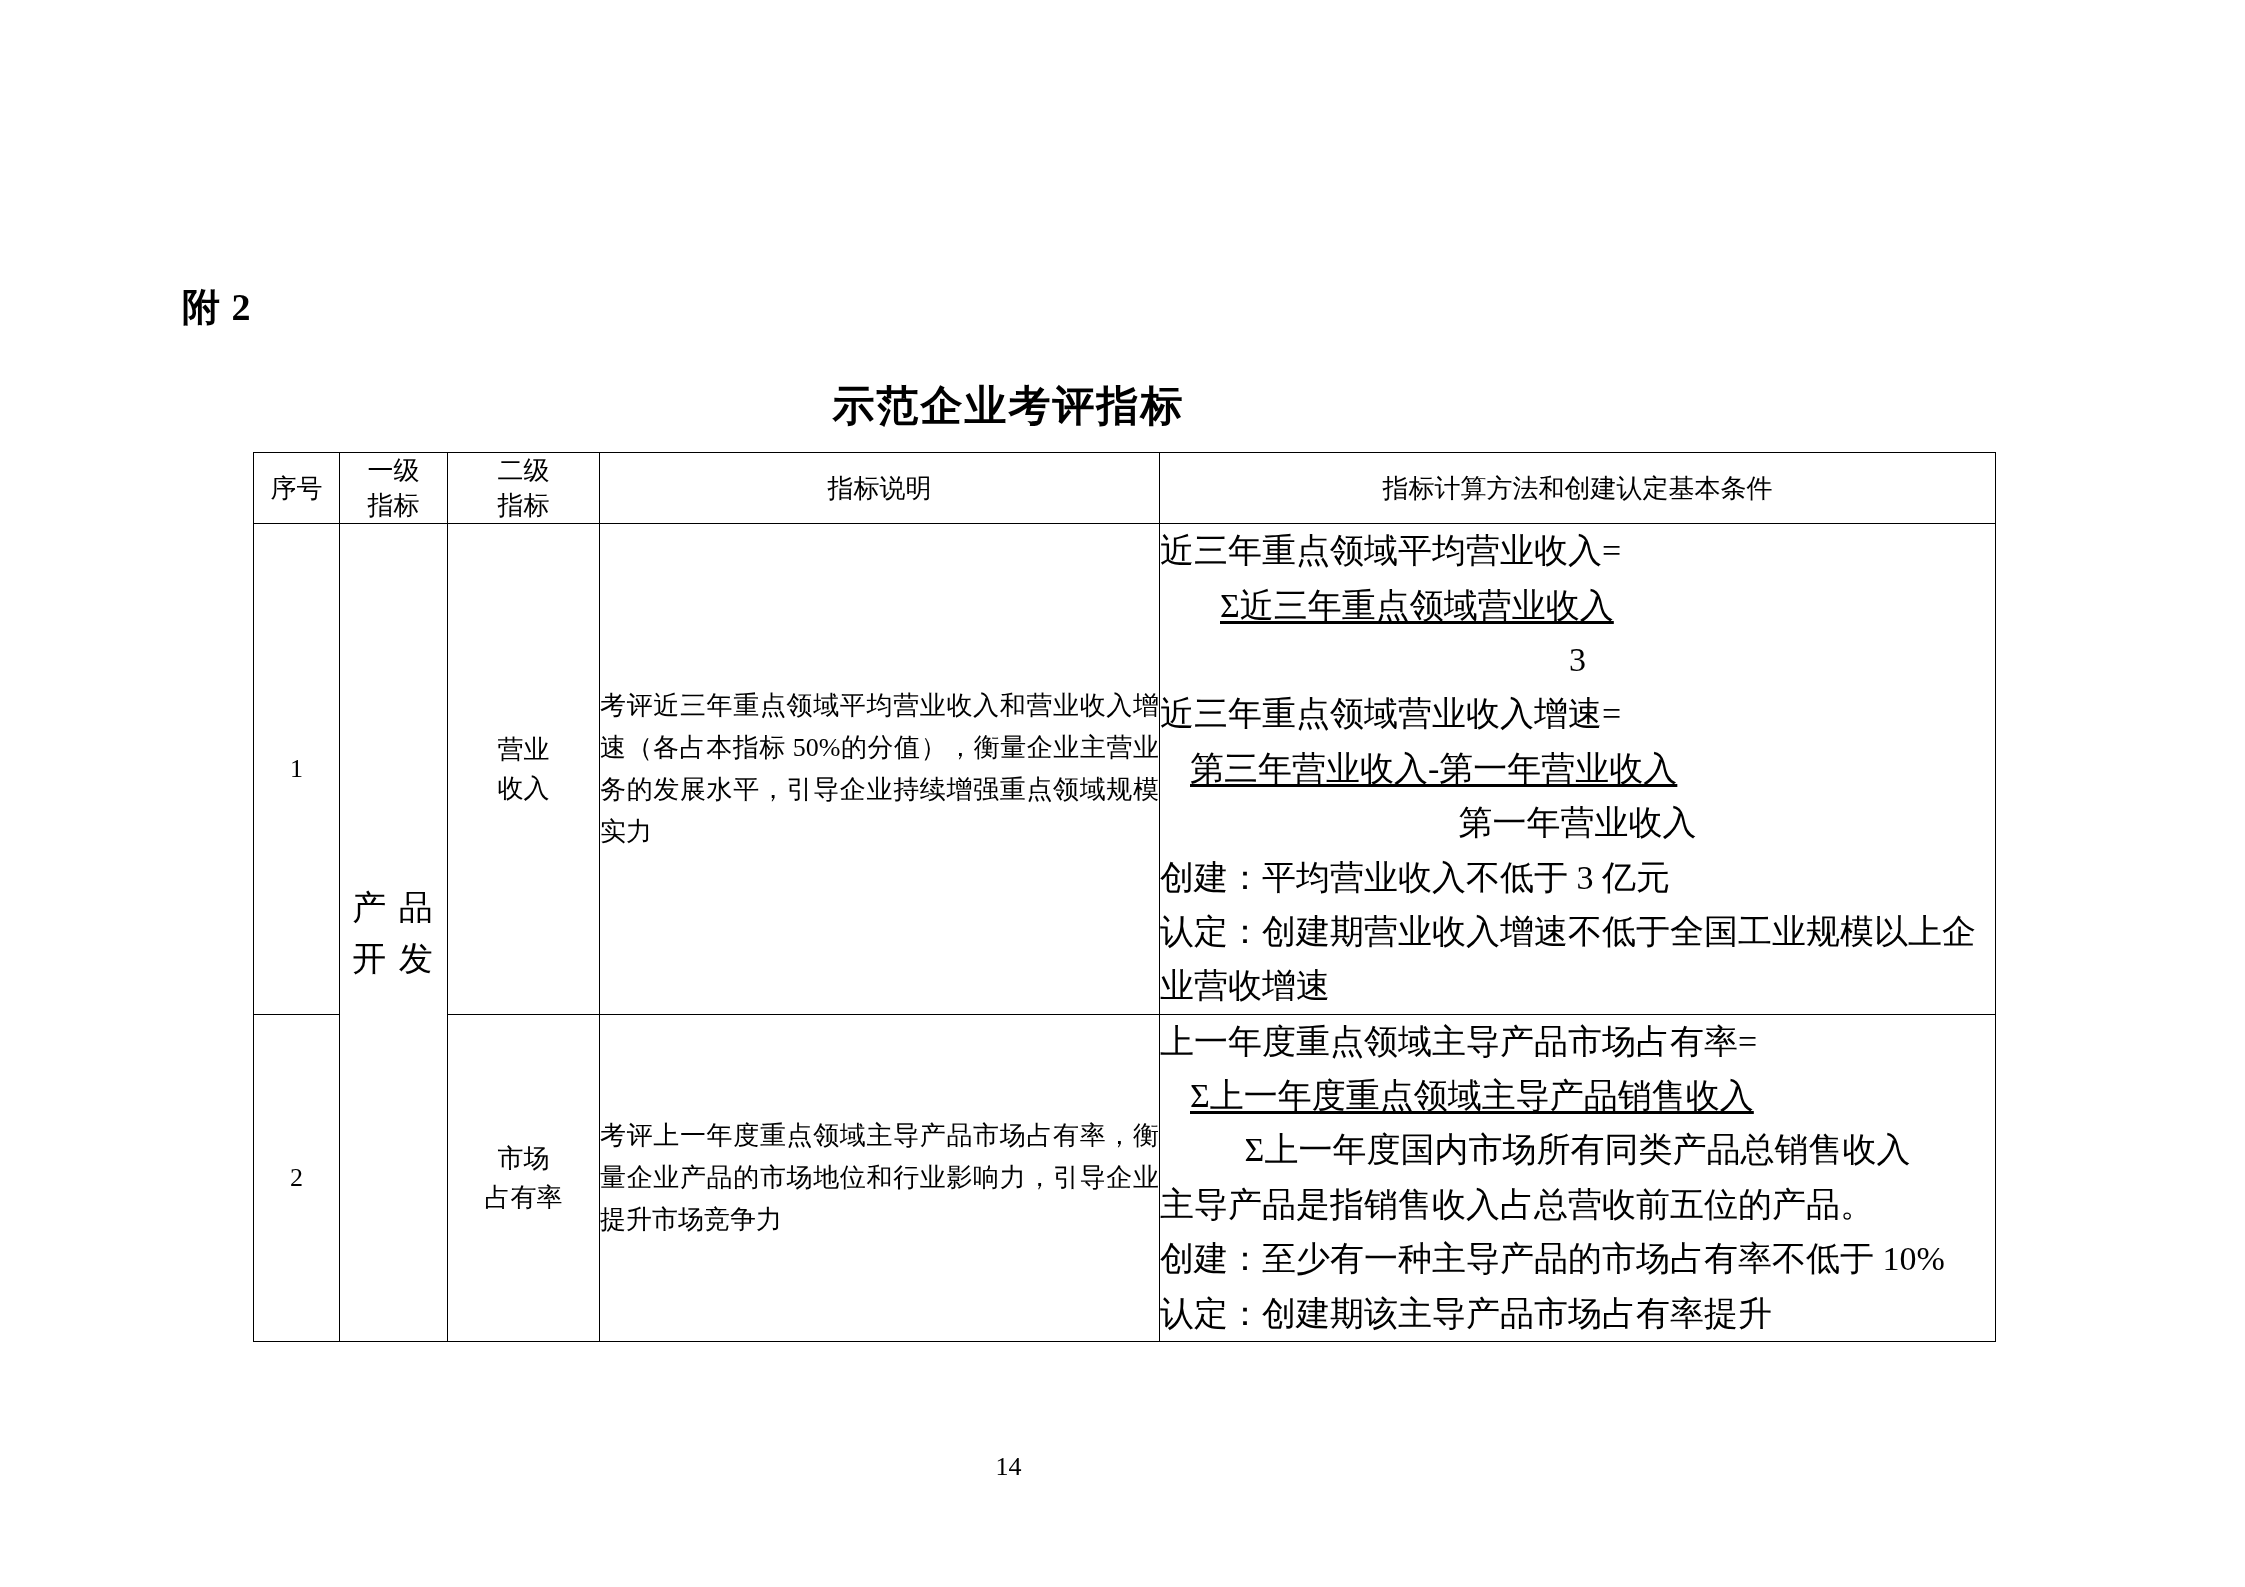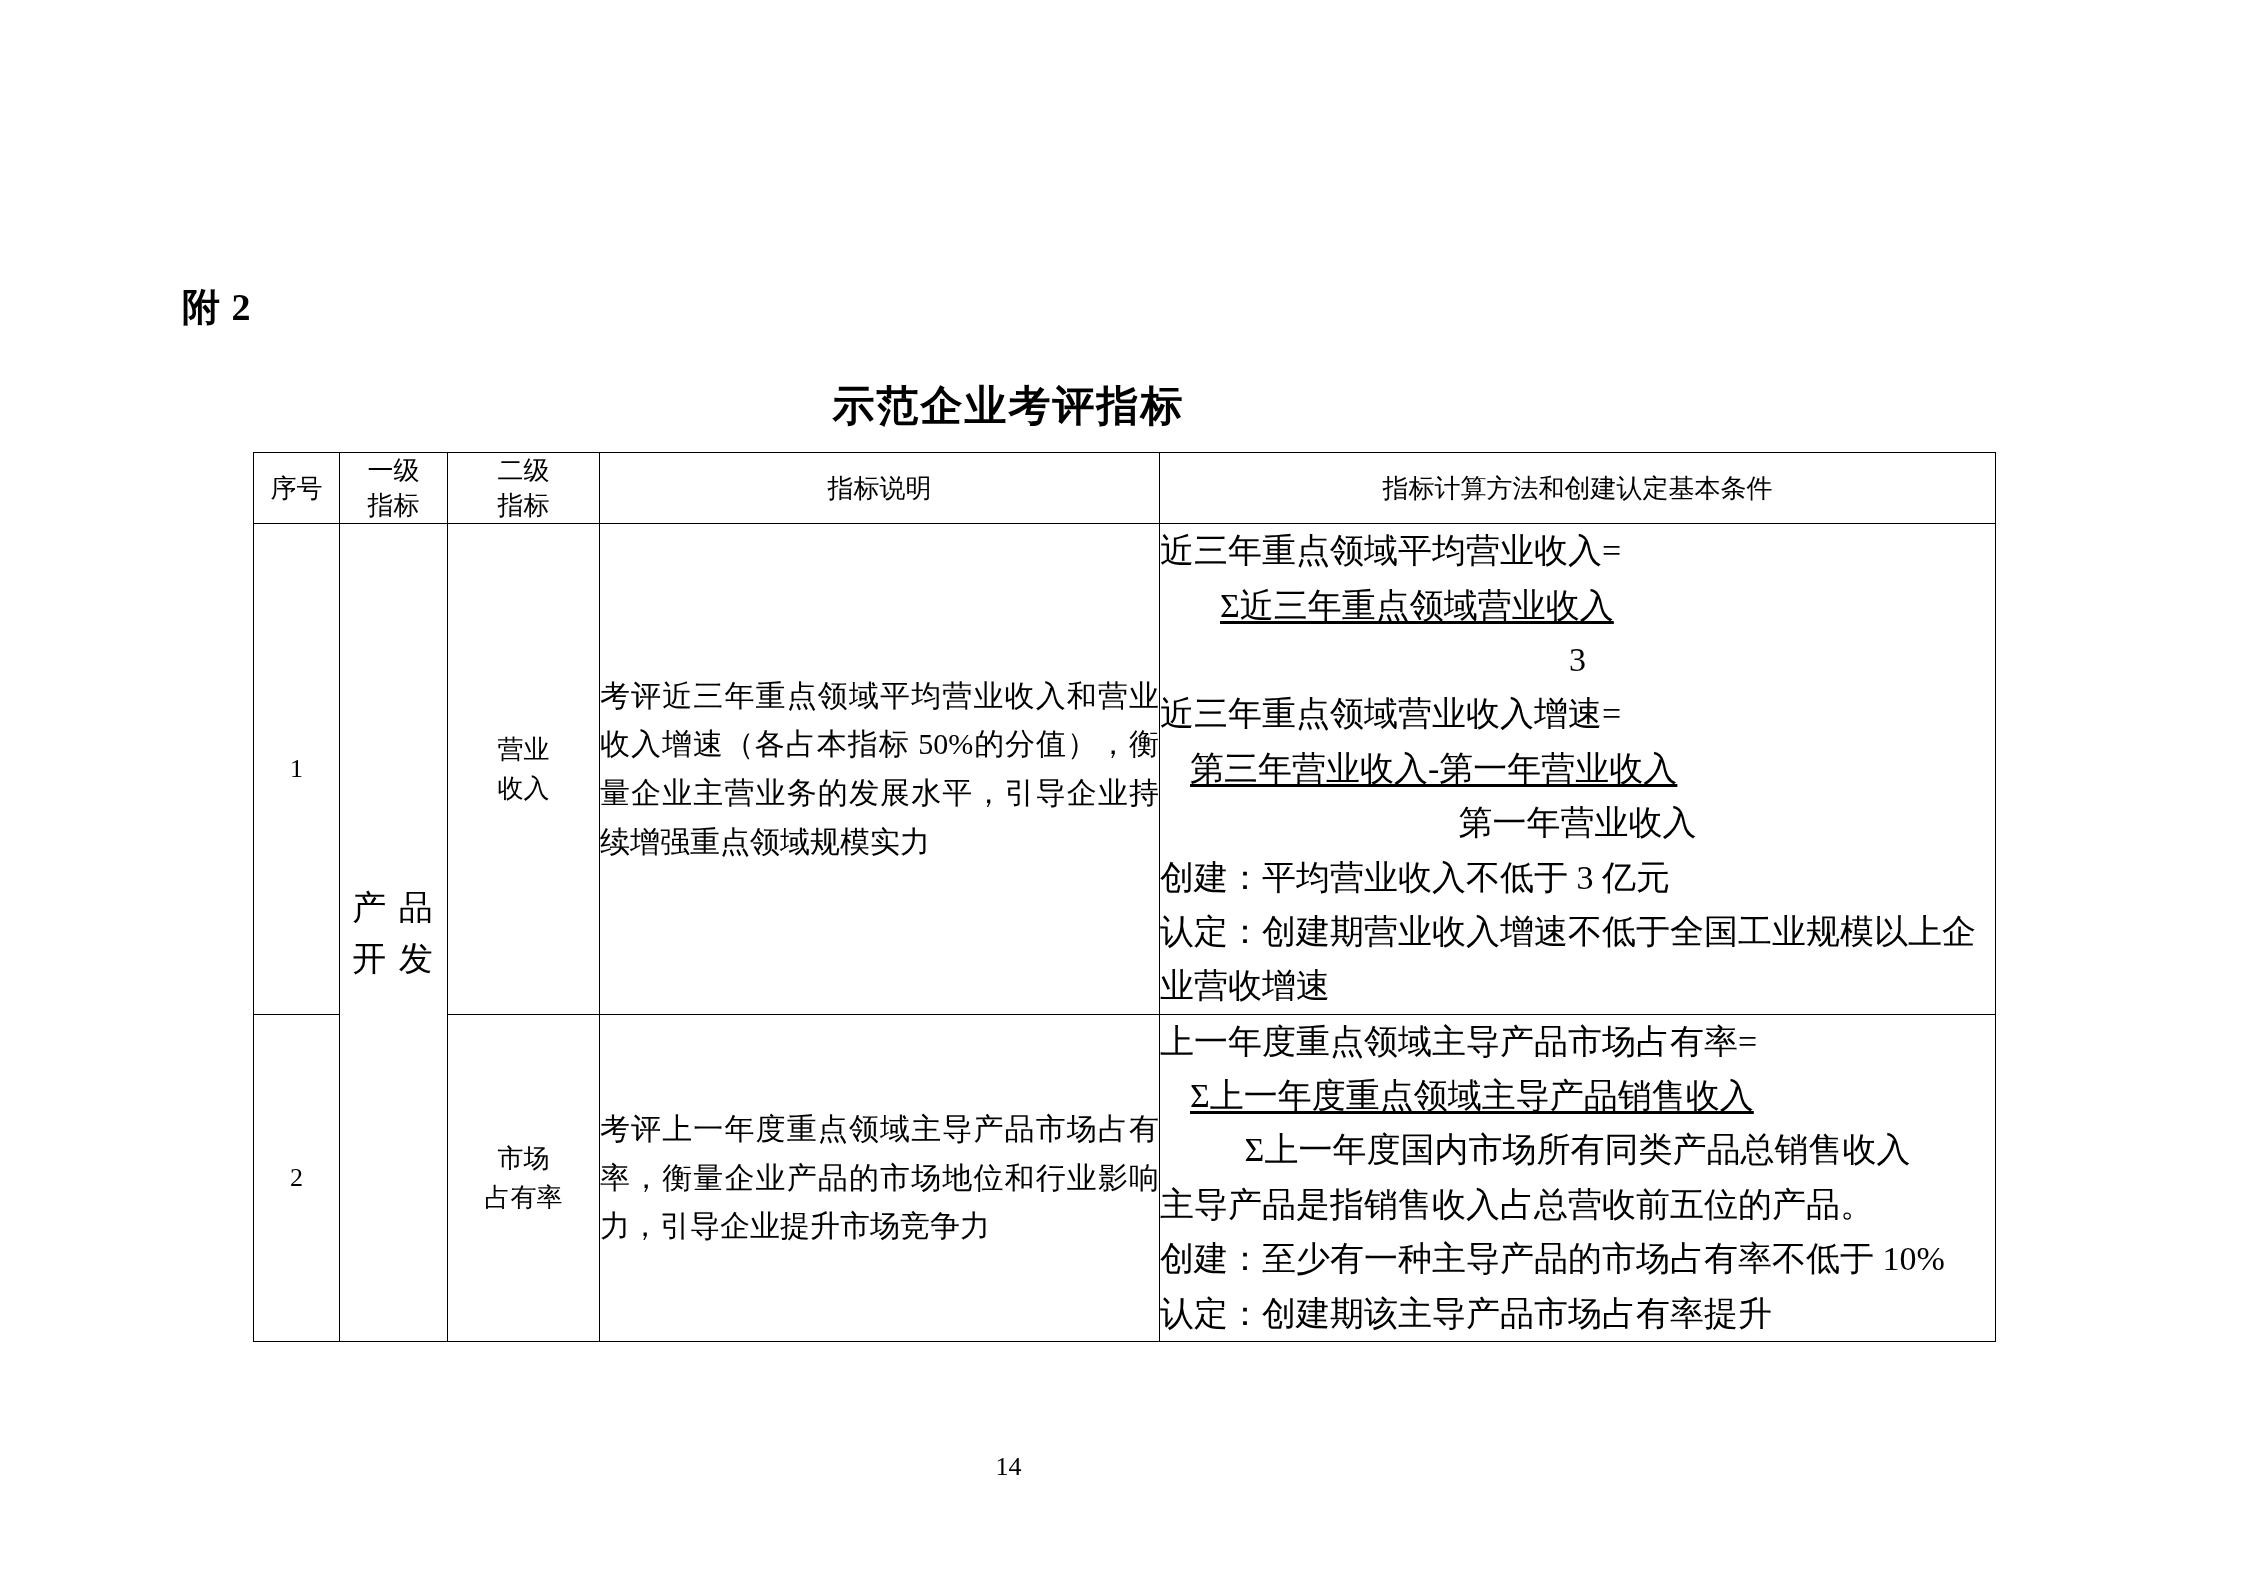--- a/index.html
+++ b/index.html
@@ -79,21 +79,21 @@
     font-size: 34px;
     line-height: 1.5;
     letter-spacing: 2px;
   }
   .cell-l2 {
     text-align: center;
     font-size: 26px;
     line-height: 1.5;
   }
   .cell-desc {
-    font-size: 30px;
+    font-size: 26px;
     line-height: 1.62;
     padding: 18px 16px 18px 20px;
     text-align: justify;
   }
   .cell-calc {
     font-size: 34px;
     line-height: 1.6;
     padding: 16px 14px 16px 18px;
   }
   .calc-line { white-space: pre-wrap; }

